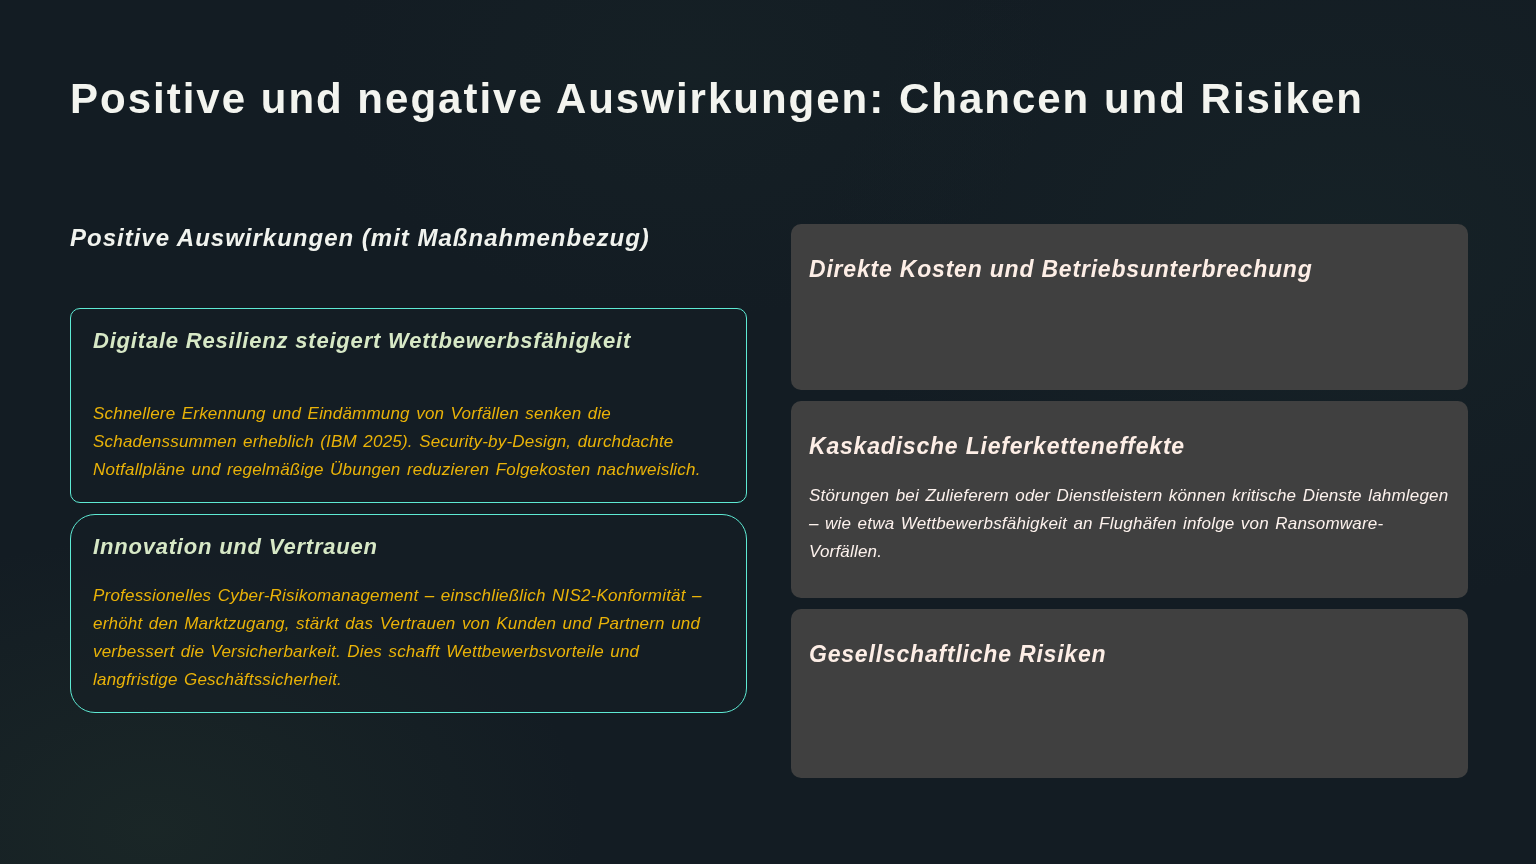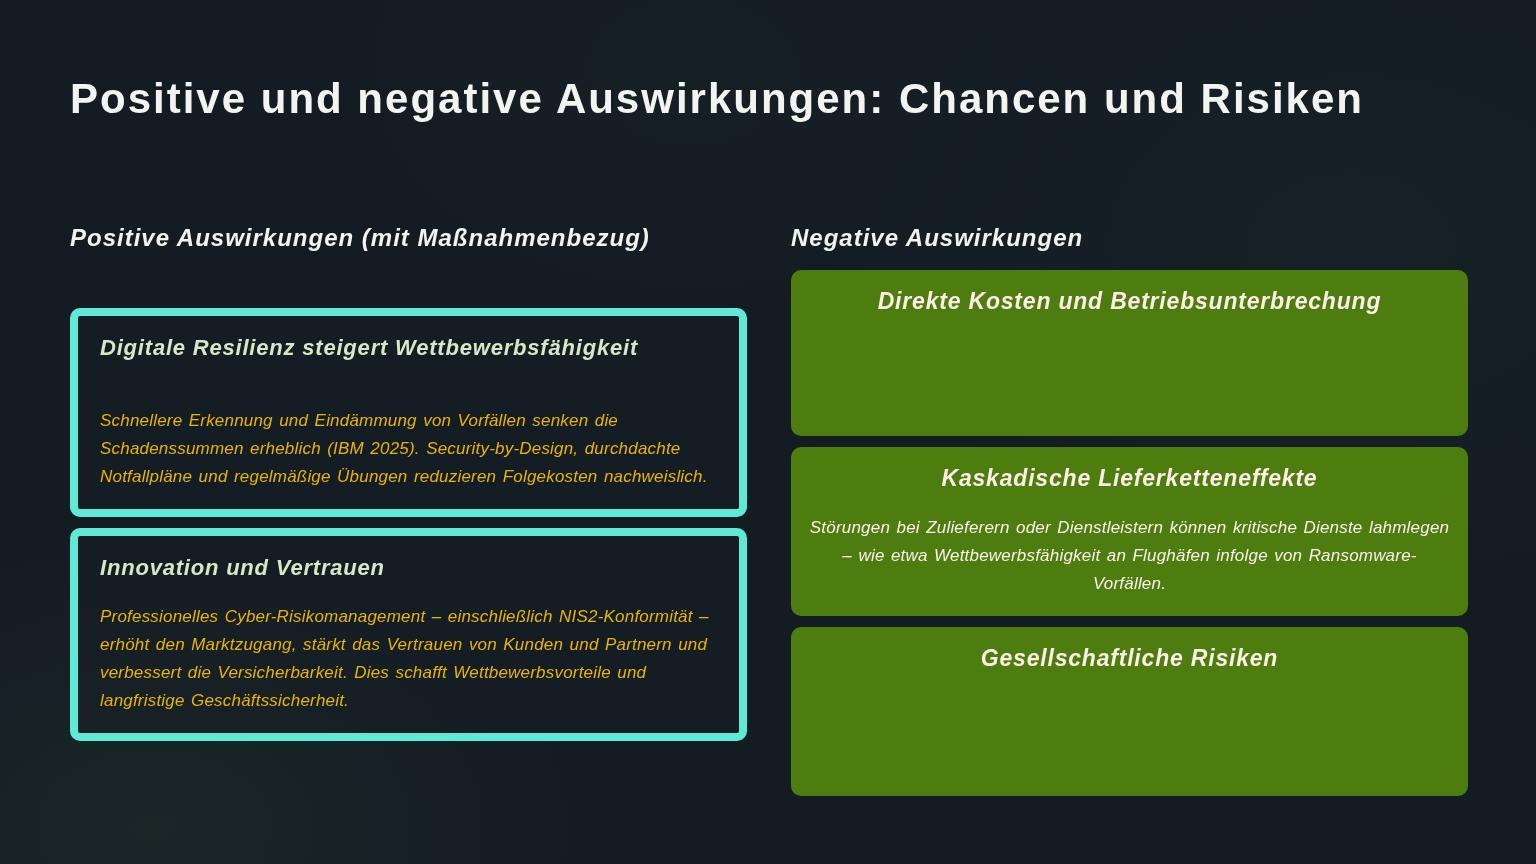--- a/index.html
+++ b/index.html
@@ -42,28 +42,27 @@
     color: #f1f3ee;
     line-height: 1.15;
   }
   .col-positive .col-heading { margin-bottom: 56px; }
   .col-negative .col-heading { margin-bottom: 18px; }
 
   .card { border-radius: 10px; }
   .card + .card { margin-top: 11px; }
 
   .card-positive {
-    border: 8px solid #5eead4;
+    border: 1px solid #5eead4;
     background: rgba(22, 32, 38, 0.45);
     padding: 18px 22px;
   }
   .card-negative {
-    background: #4d7c0f;
-    padding: 18px 18px;
-    text-align: center;
+    background: #404040;
+    padding: 32px 18px;
   }
 
   .card-title {
     font-size: 22px;
     font-weight: bold;
     letter-spacing: 0.8px;
     line-height: 27px;
     margin-bottom: 22px;
   }
   .card--roomy .card-title { margin-bottom: 46px; }
@@ -74,21 +73,21 @@
     font-size: 17px;
     line-height: 28px;
     letter-spacing: 0.2px;
     word-spacing: 1.5px;
   }
   .card-positive .card-body { color: #eab308; }
   .card-negative .card-body { color: #fdf2ed; }
 
   
   .col-positive .card:nth-of-type(1) { min-height: 192px; }
-  .col-positive .card:nth-of-type(2) { min-height: 194px; }
+  .col-positive .card:nth-of-type(2) { min-height: 194px; border-radius: 25px; }
   .col-negative .card:nth-of-type(1) { min-height: 166px; }
   .col-negative .card:nth-of-type(2) { min-height: 137px; }
   .col-negative .card:nth-of-type(3) { min-height: 169px; }
 </style>
 </head>
 <body>
 
 <div class="slide">
   <h1 class="page-title">Positive und negative Auswirkungen: Chancen und Risiken</h1>
 
@@ -102,21 +101,20 @@
         <p class="card-body">Schnellere Erkennung und Eindämmung von Vorfällen senken die Schadenssummen erheblich (IBM 2025). Security-by-Design, durchdachte Notfallpläne und regelmäßige Übungen reduzieren Folgekosten nachweislich.</p>
       </div>
 
       <div class="card card-positive">
         <h3 class="card-title">Innovation und Vertrauen</h3>
         <p class="card-body">Professionelles Cyber-Risikomanagement – einschließlich NIS2-Konformität – erhöht den Marktzugang, stärkt das Vertrauen von Kunden und Partnern und verbessert die Versicherbarkeit. Dies schafft Wettbewerbsvorteile und langfristige Geschäftssicherheit.</p>
       </div>
     </section>
 
     <section class="col col-negative">
-      <h2 class="col-heading">Negative Auswirkungen</h2>
 
       <div class="card card-negative card--roomy">
         <h3 class="card-title">Direkte Kosten und Betriebsunterbrechung</h3>
       </div>
 
       <div class="card card-negative">
         <h3 class="card-title">Kaskadische Lieferketteneffekte</h3>
         <p class="card-body">Störungen bei Zulieferern oder Dienstleistern können kritische Dienste lahmlegen – wie etwa Wettbewerbsfähigkeit an Flughäfen infolge von Ransomware-Vorfällen.</p>
       </div>
 

